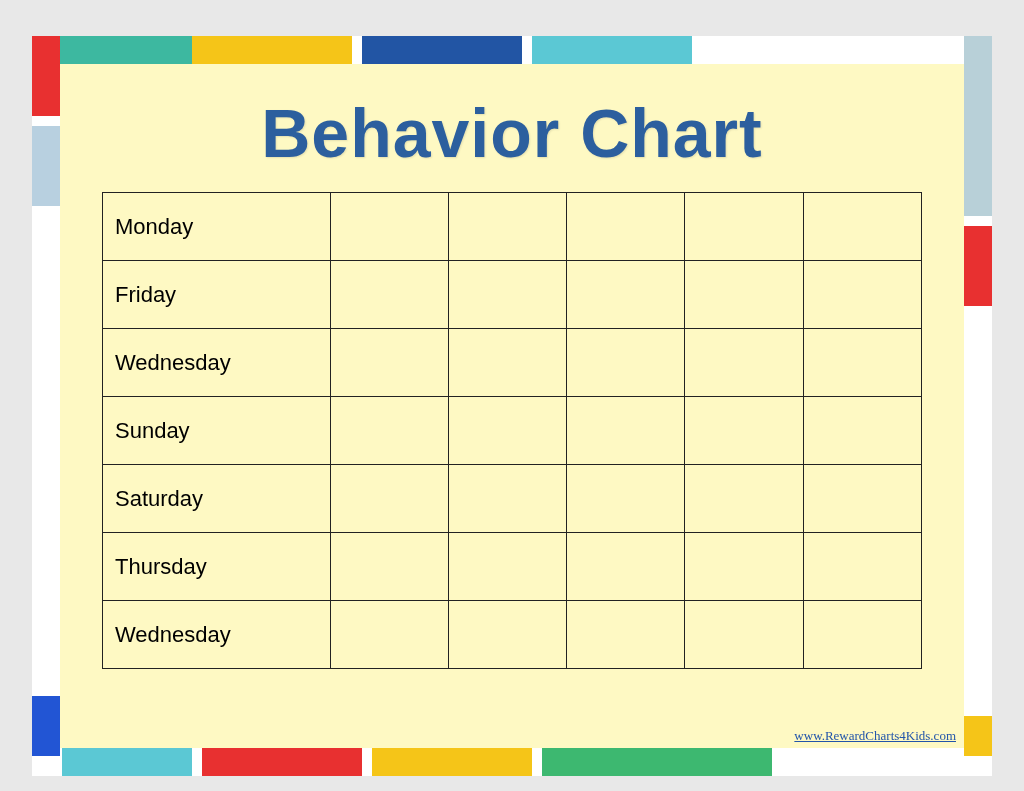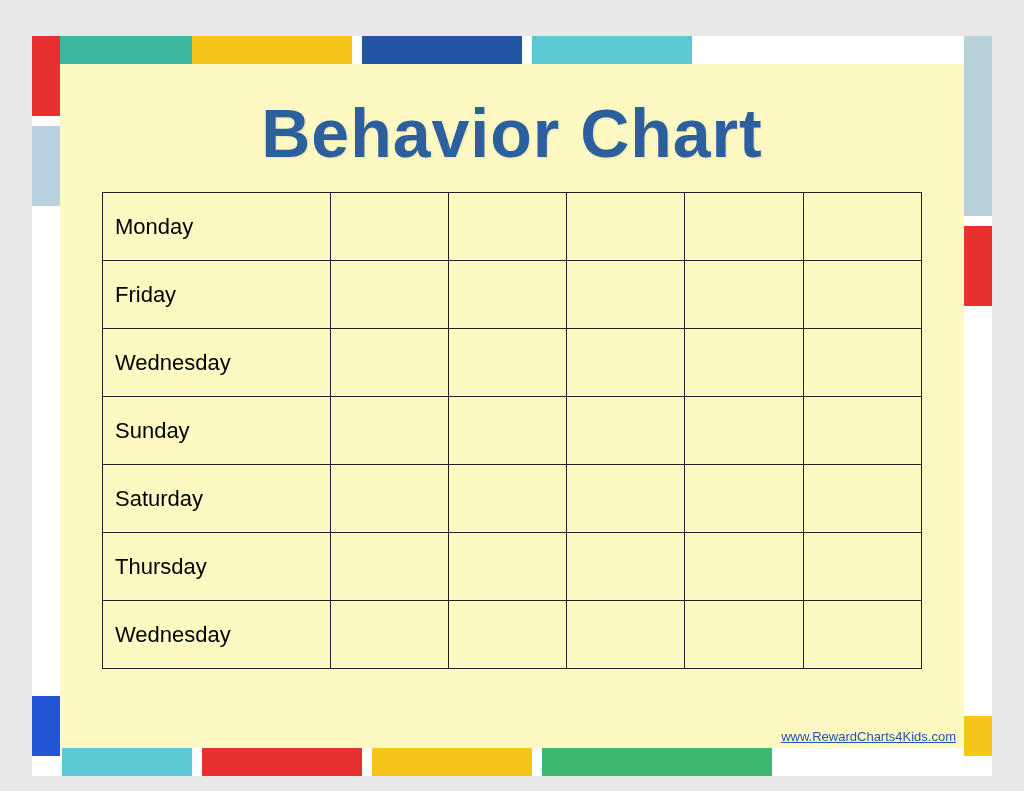--- a/index.html
+++ b/index.html
@@ -144,21 +144,21 @@
       width: 104px;
     }
 
     .website-link {
       position: absolute;
       bottom: 32px;
       right: 36px;
       font-size: 13px;
       color: #2255aa;
       text-decoration: underline;
-      font-family: Liberation Sans, sans-serif;
+      font-family: Liberation Serif, serif;
     }
   </style>
 </head>
 <body>
 
 <div class="page">
 
   <div class="border-top">
     <div class="seg1"></div>
     <div class="seg2"></div>

